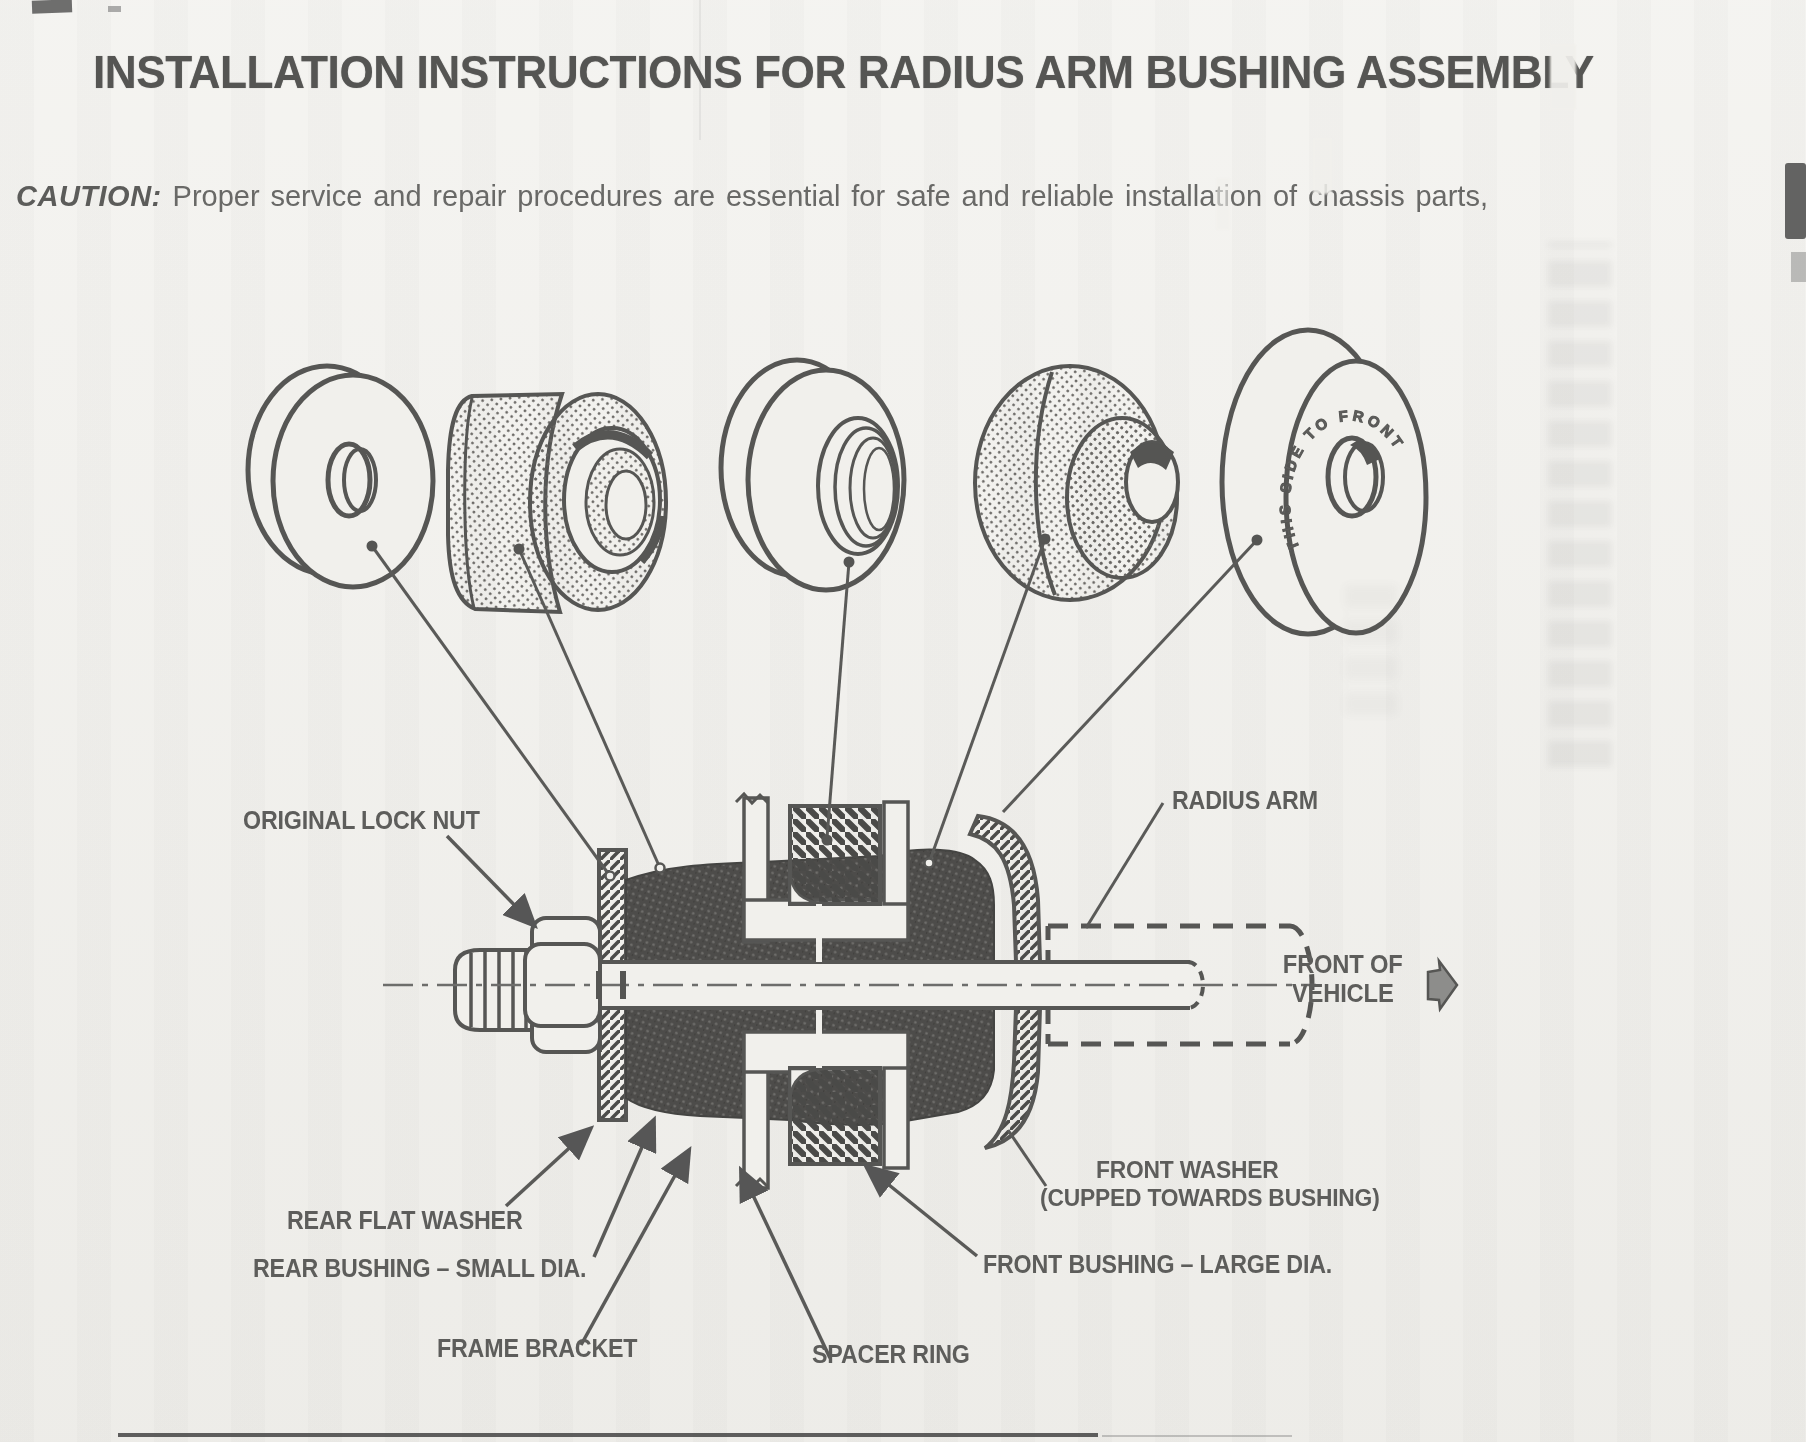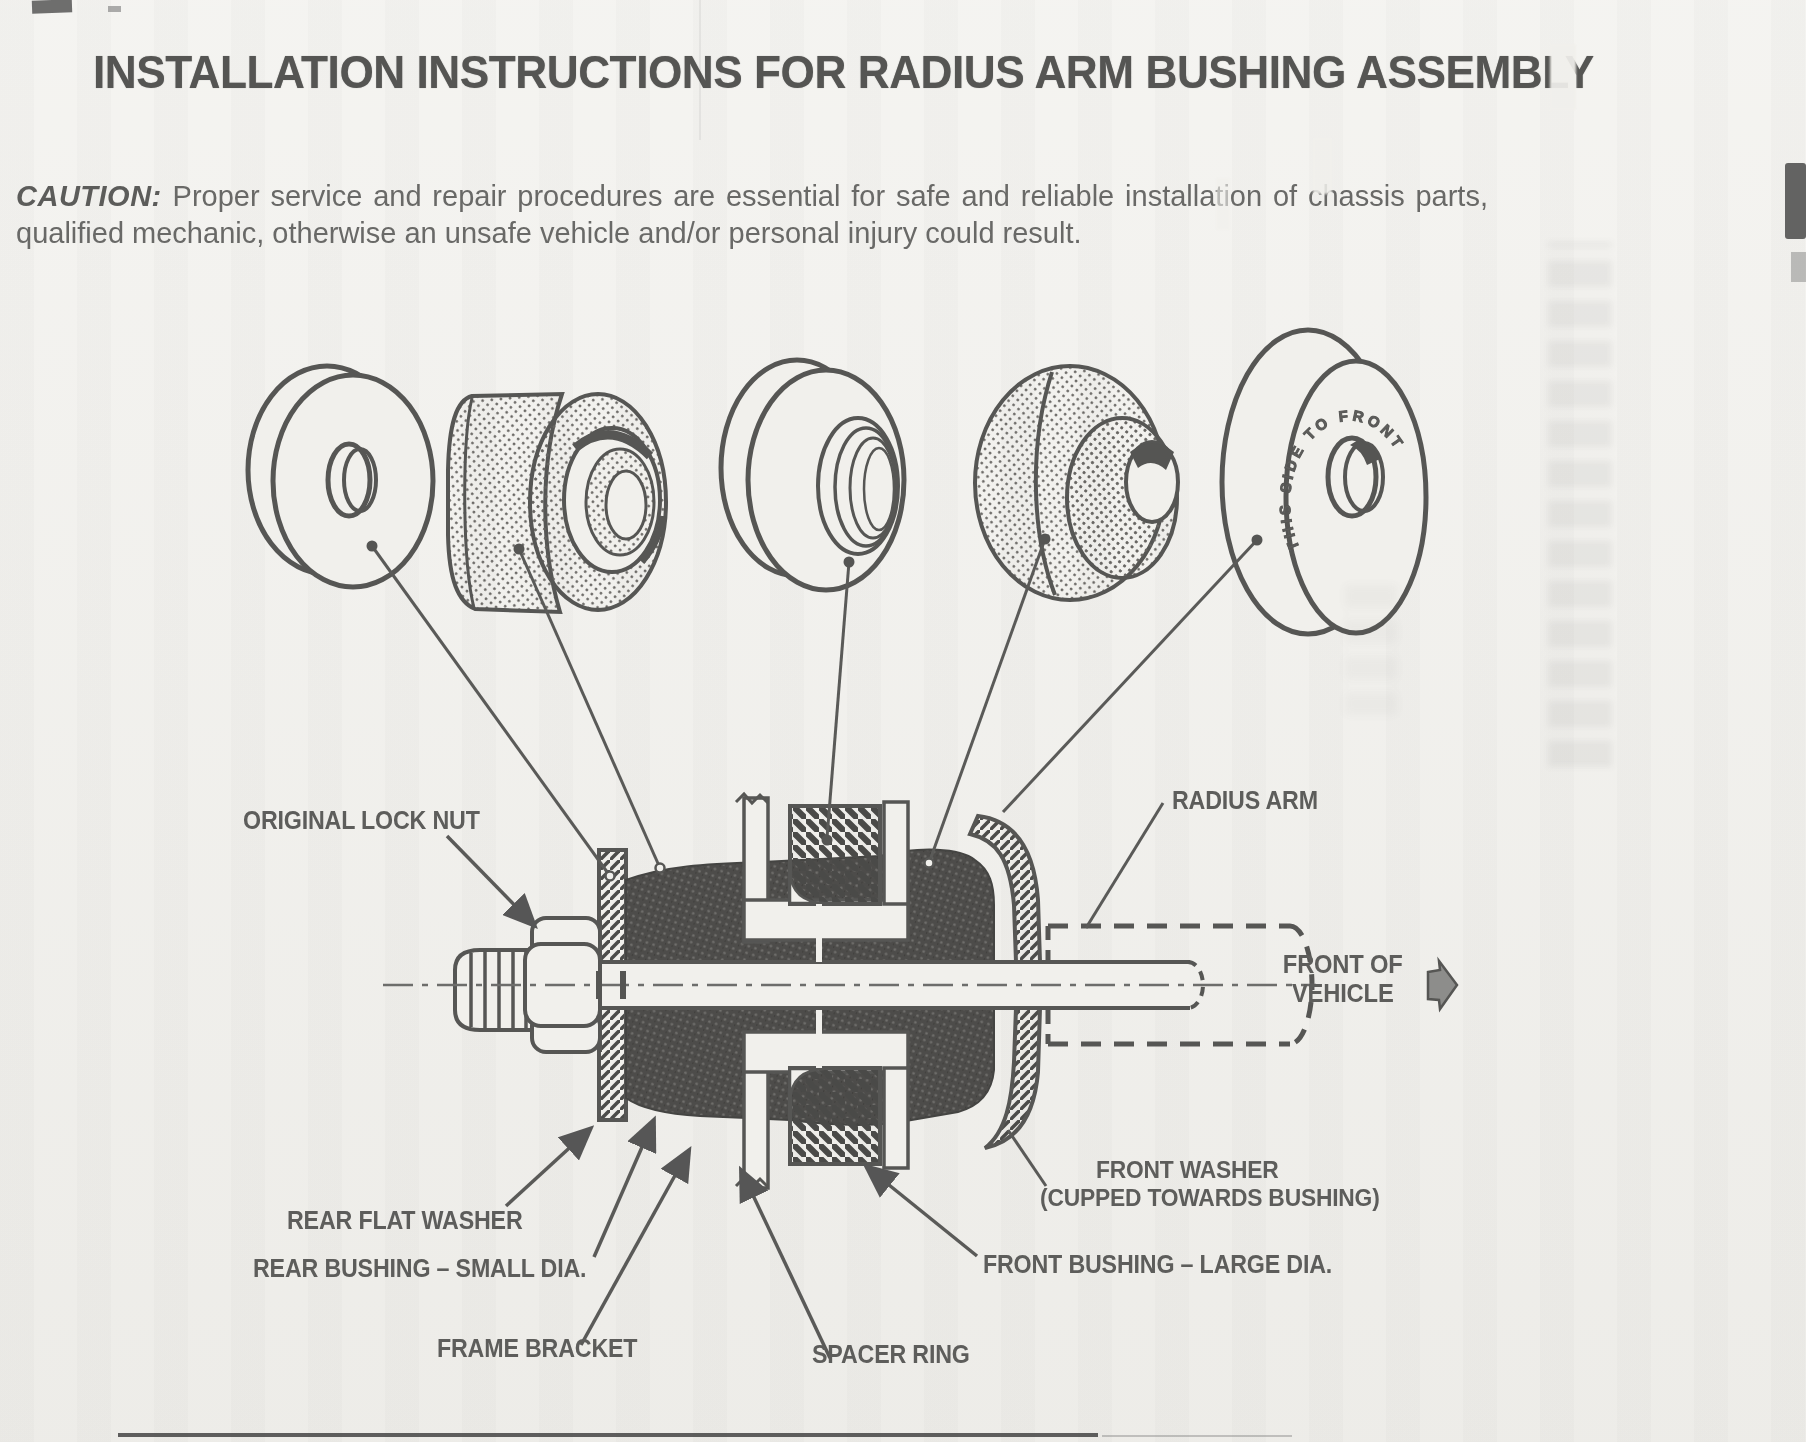--- a/index.html
+++ b/index.html
@@ -63,21 +63,20 @@
 </style>
 </head>
 <body>
 
 <div id="page">
 
   <div class="abs" id="title">INSTALLATION INSTRUCTIONS FOR RADIUS ARM BUSHING ASSEMBLY</div>
 
   <div class="abs" id="caution">
     <div class="jline"><b>CAUTION:</b><span> Proper service and repair procedures are essential for safe and reliable installation of chassis parts,</span></div>
-    <div class="lline">qualified mechanic, otherwise an unsafe vehicle and/or personal injury could result.</div>
   </div>
 
   <svg class="abs" style="left:0;top:0" width="1806" height="1442" viewBox="0 0 1806 1442">
     <defs>
       <pattern id="dotsLight" width="6.5" height="6.5" patternUnits="userSpaceOnUse" patternTransform="rotate(40)">
         <circle cx="3.2" cy="3.2" r="1.35" fill="#666461"></circle>
       </pattern>
       <pattern id="dotsDark" width="7" height="7" patternUnits="userSpaceOnUse" patternTransform="rotate(18)">
         <rect width="7" height="7" fill="#4d4c4a"></rect>
         <circle cx="3.5" cy="3.5" r="1.3" fill="#8e8d8a" opacity=".55"></circle>

